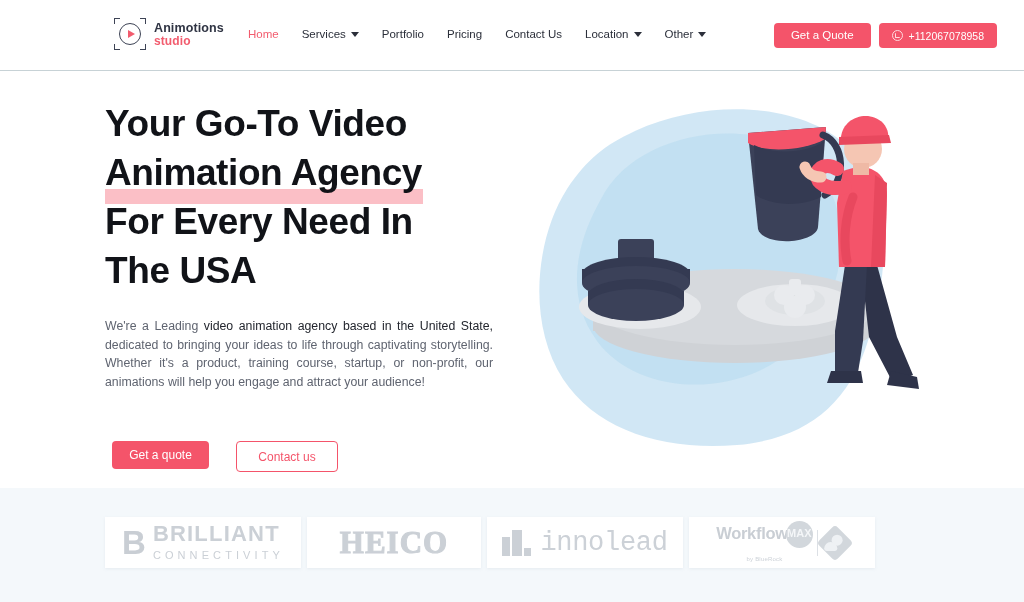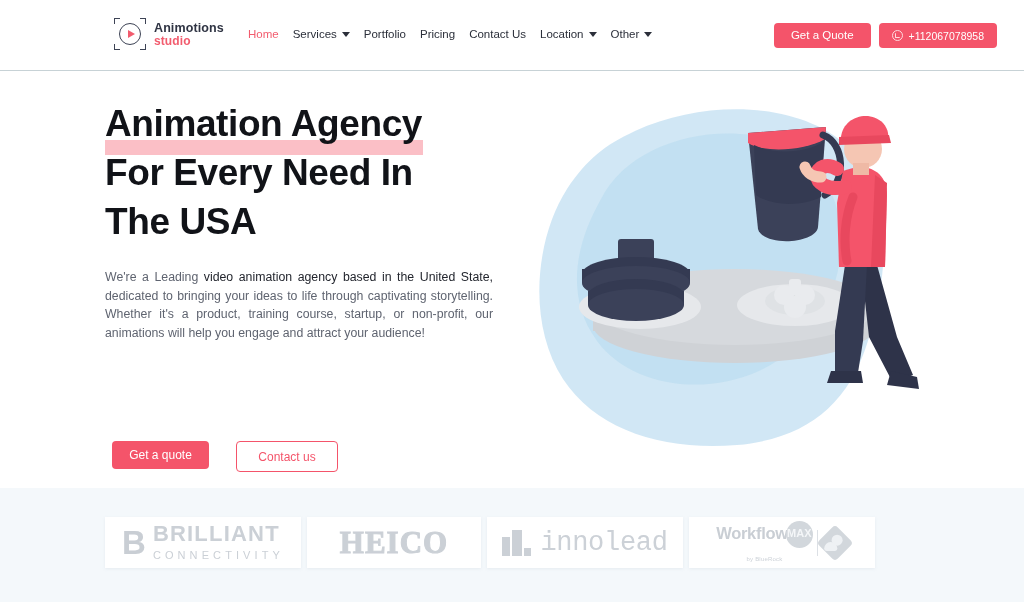--- a/index.html
+++ b/index.html
@@ -44,21 +44,21 @@
   .corner.tr { top: 1px; right: 1px; border-top: 1.4px solid #3d4355; border-right: 1.4px solid #3d4355; }
   .corner.bl { bottom: 1px; left: 1px; border-bottom: 1.4px solid #3d4355; border-left: 1.4px solid #3d4355; }
   .corner.br { bottom: 1px; right: 1px; border-bottom: 1.4px solid #3d4355; border-right: 1.4px solid #3d4355; }
 
   .brand-text { line-height: 1.05; padding-top: 1px; }
   .brand-name { font-size: 12.5px; font-weight: bold; color: #2f3443; letter-spacing: .1px; }
   .brand-sub  { font-size: 12px; font-weight: bold; color: #f25c6e; letter-spacing: .1px; }
 
   .nav {
     position: absolute; left: 248px; top: 28px;
-    display: flex; align-items: center; gap: 14px;
+    display: flex; align-items: center; gap: 23px;
   }
   .nav-item {
     font-size: 11.5px; color: #2b2f3a;
     display: flex; align-items: center; gap: 5px;
     cursor: pointer; white-space: nowrap;
   }
   .nav-item.active { color: #f25c6e; }
   .caret {
     width: 0; height: 0;
     border-left: 4px solid transparent;
@@ -258,20 +258,21 @@
         <span class="wa-icon"></span>
         <span>+112067078958</span>
       </button>
     </div>
   </div>
 
   <div class="hero">
 
     <div class="hero-copy">
       <h1 class="headline">
+        <span class="hl-line">Your Go-To Video</span>
         <span class="hl-line"><span class="hl-mark">Animation Agency</span></span>
         <span class="hl-line">For Every Need In</span>
         <span class="hl-line">The USA</span>
       </h1>
 
       <p class="lede">
         <span>We're a Leading </span><b>video animation agency based in the United State,</b><span> dedicated to bringing your ideas to life through captivating storytelling. Whether it's a product, training course, startup, or non-profit, our animations will help you engage and attract your audience!</span>
       </p>
     </div>
 

